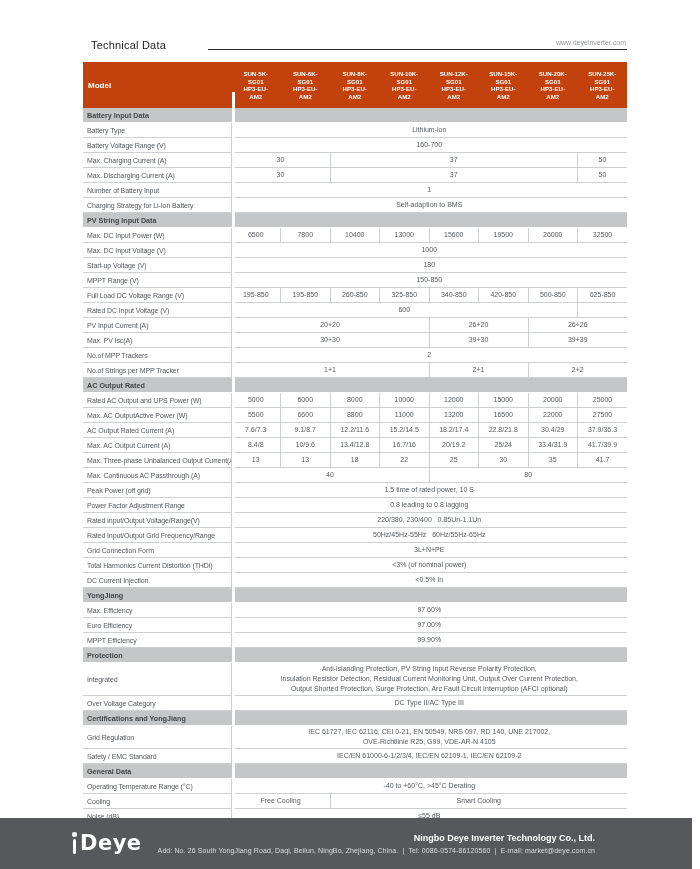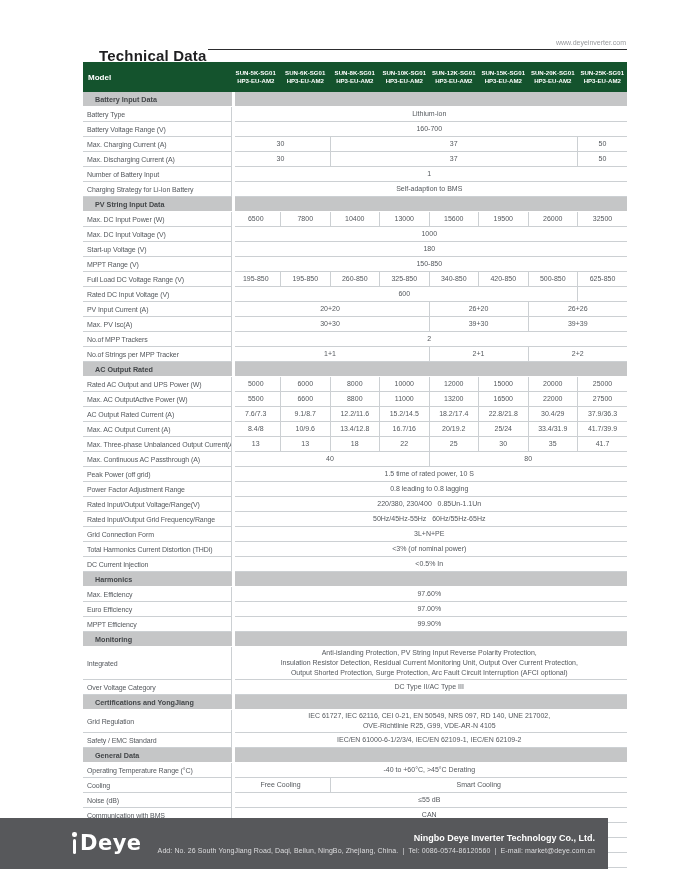--- a/index.html
+++ b/index.html
@@ -4,66 +4,66 @@
 <style>
   html,body { margin:0; padding:0; }
   body {
     width:700px; height:869px; position:relative; overflow:hidden;
     background:#ffffff; font-family:"Liberation Sans", sans-serif;
   }
 
   
   .titlebar { position:absolute; left:83px; top:31px; width:544px; height:22px; }
   .title {
-    margin:16px; display:inline-block; font-size:15px; font-weight:bold;
+    margin:8px; display:inline-block; font-size:11px; font-weight:normal;
     color:#1f1f21; letter-spacing:0.2px;
   }
   .rule {
     position:absolute; left:125px; right:0; bottom:3px; height:0;
     border-bottom:1.6px solid #2d2d2f;
   }
   .url { position:absolute; right:1px; bottom:7px; font-size:7px; color:#97999c; }
 
   
   .tablewrap { position:absolute; left:83px; top:62px; width:544px; }
   table.spec {
     width:544px; border-collapse:collapse; table-layout:fixed;
     font-size:7px; color:#54585d;
   }
   col.c-label { width:148px; }
   thead th {
-    background:#14532d; color:#ffffff; height:30px; padding:0;
+    background:#c2410c; color:#ffffff; height:30px; padding:8px;
     vertical-align:middle; font-weight:bold; border:none;
   }
   th.model-th { text-align:left; padding-left:5px; font-size:8px; }
   th.model-col { font-size:6.1px; line-height:7.6px; text-align:center; white-space:pre-line; }
 
   tbody td { border-bottom:1px solid #ccd0d3; height:12px; vertical-align:middle; }
   td.label {
     text-align:left; padding:0 2px 0 4px; white-space:nowrap; overflow:hidden;
     letter-spacing:-0.1px; border-right:1px solid #ccd0d3;
   }
   td.val {
     text-align:center; padding:1px 2px; border-left:1px solid #ccd0d3;
     white-space:pre-line; line-height:10px;
   }
   td.val.first { border-left:none; }
   tr.sec td {
     background:#c5c6c7; border-bottom:1px solid #ffffff; border-left:none; border-right:none;
     font-weight:bold; color:#434649; font-size:7.2px;
   }
-  tr.sec td.label { padding-left:12px; letter-spacing:0;margin-left:38px; }
+  tr.sec td.label { padding-left:4px; letter-spacing:0;margin-left:38px; }
   .gap-stripe {
     position:absolute; left:149px; top:30px; bottom:0; width:3px;
     background:#ffffff; pointer-events:none;
   }
 
   
   .footer {
-    position:absolute; left:0; top:818px; width:608px; height:51px;
+    position:absolute; left:0; top:818px; width:692px; height:51px;
     background:#57585b; display:flex; align-items:center;
   }
   .logo {
     margin-left:72px; position:relative; padding-left:8px;
     color:#ffffff; font-weight:bold; font-size:21px; line-height:21px;
     font-family:"DejaVu Sans", sans-serif; letter-spacing:0.5px;
   }
   .logo-dot {
     position:absolute; left:0; top:-1px; width:4.5px; height:4.5px;
     background:#ffffff; border-radius:50%;
@@ -303,37 +303,37 @@
         </tr>
         <tr>
           <td class="label">Total Harmonics Current Distortion (THDi)</td>
           <td class="val first" colspan="8">&lt;3% (of nominal power)</td>
         </tr>
         <tr>
           <td class="label">DC Current Injection</td>
           <td class="val first" colspan="8">&lt;0.5% In</td>
         </tr>
         <tr class="sec">
-          <td class="label">Harmonics</td>
+          <td class="label">YongJiang</td>
           <td colspan="8"></td>
         </tr>
         <tr>
           <td class="label">Max. Efficiency</td>
           <td class="val first" colspan="8">97.60%</td>
         </tr>
         <tr>
           <td class="label">Euro Efficiency</td>
           <td class="val first" colspan="8">97.00%</td>
         </tr>
         <tr>
           <td class="label">MPPT Efficiency</td>
           <td class="val first" colspan="8">99.90%</td>
         </tr>
         <tr class="sec">
-          <td class="label">Monitoring</td>
+          <td class="label">Protection</td>
           <td colspan="8"></td>
         </tr>
         <tr>
           <td class="label">Integrated</td>
           <td class="val first" colspan="8">Anti-islanding Protection, PV String Input Reverse Polarity Protection,
 Insulation Resistor Detection, Residual Current Monitoring Unit, Output Over Current Protection,
 Output Shorted Protection, Surge Protection, Arc Fault Circuit Interruption (AFCI optional)</td>
         </tr>
         <tr>
           <td class="label">Over Voltage Category</td>

